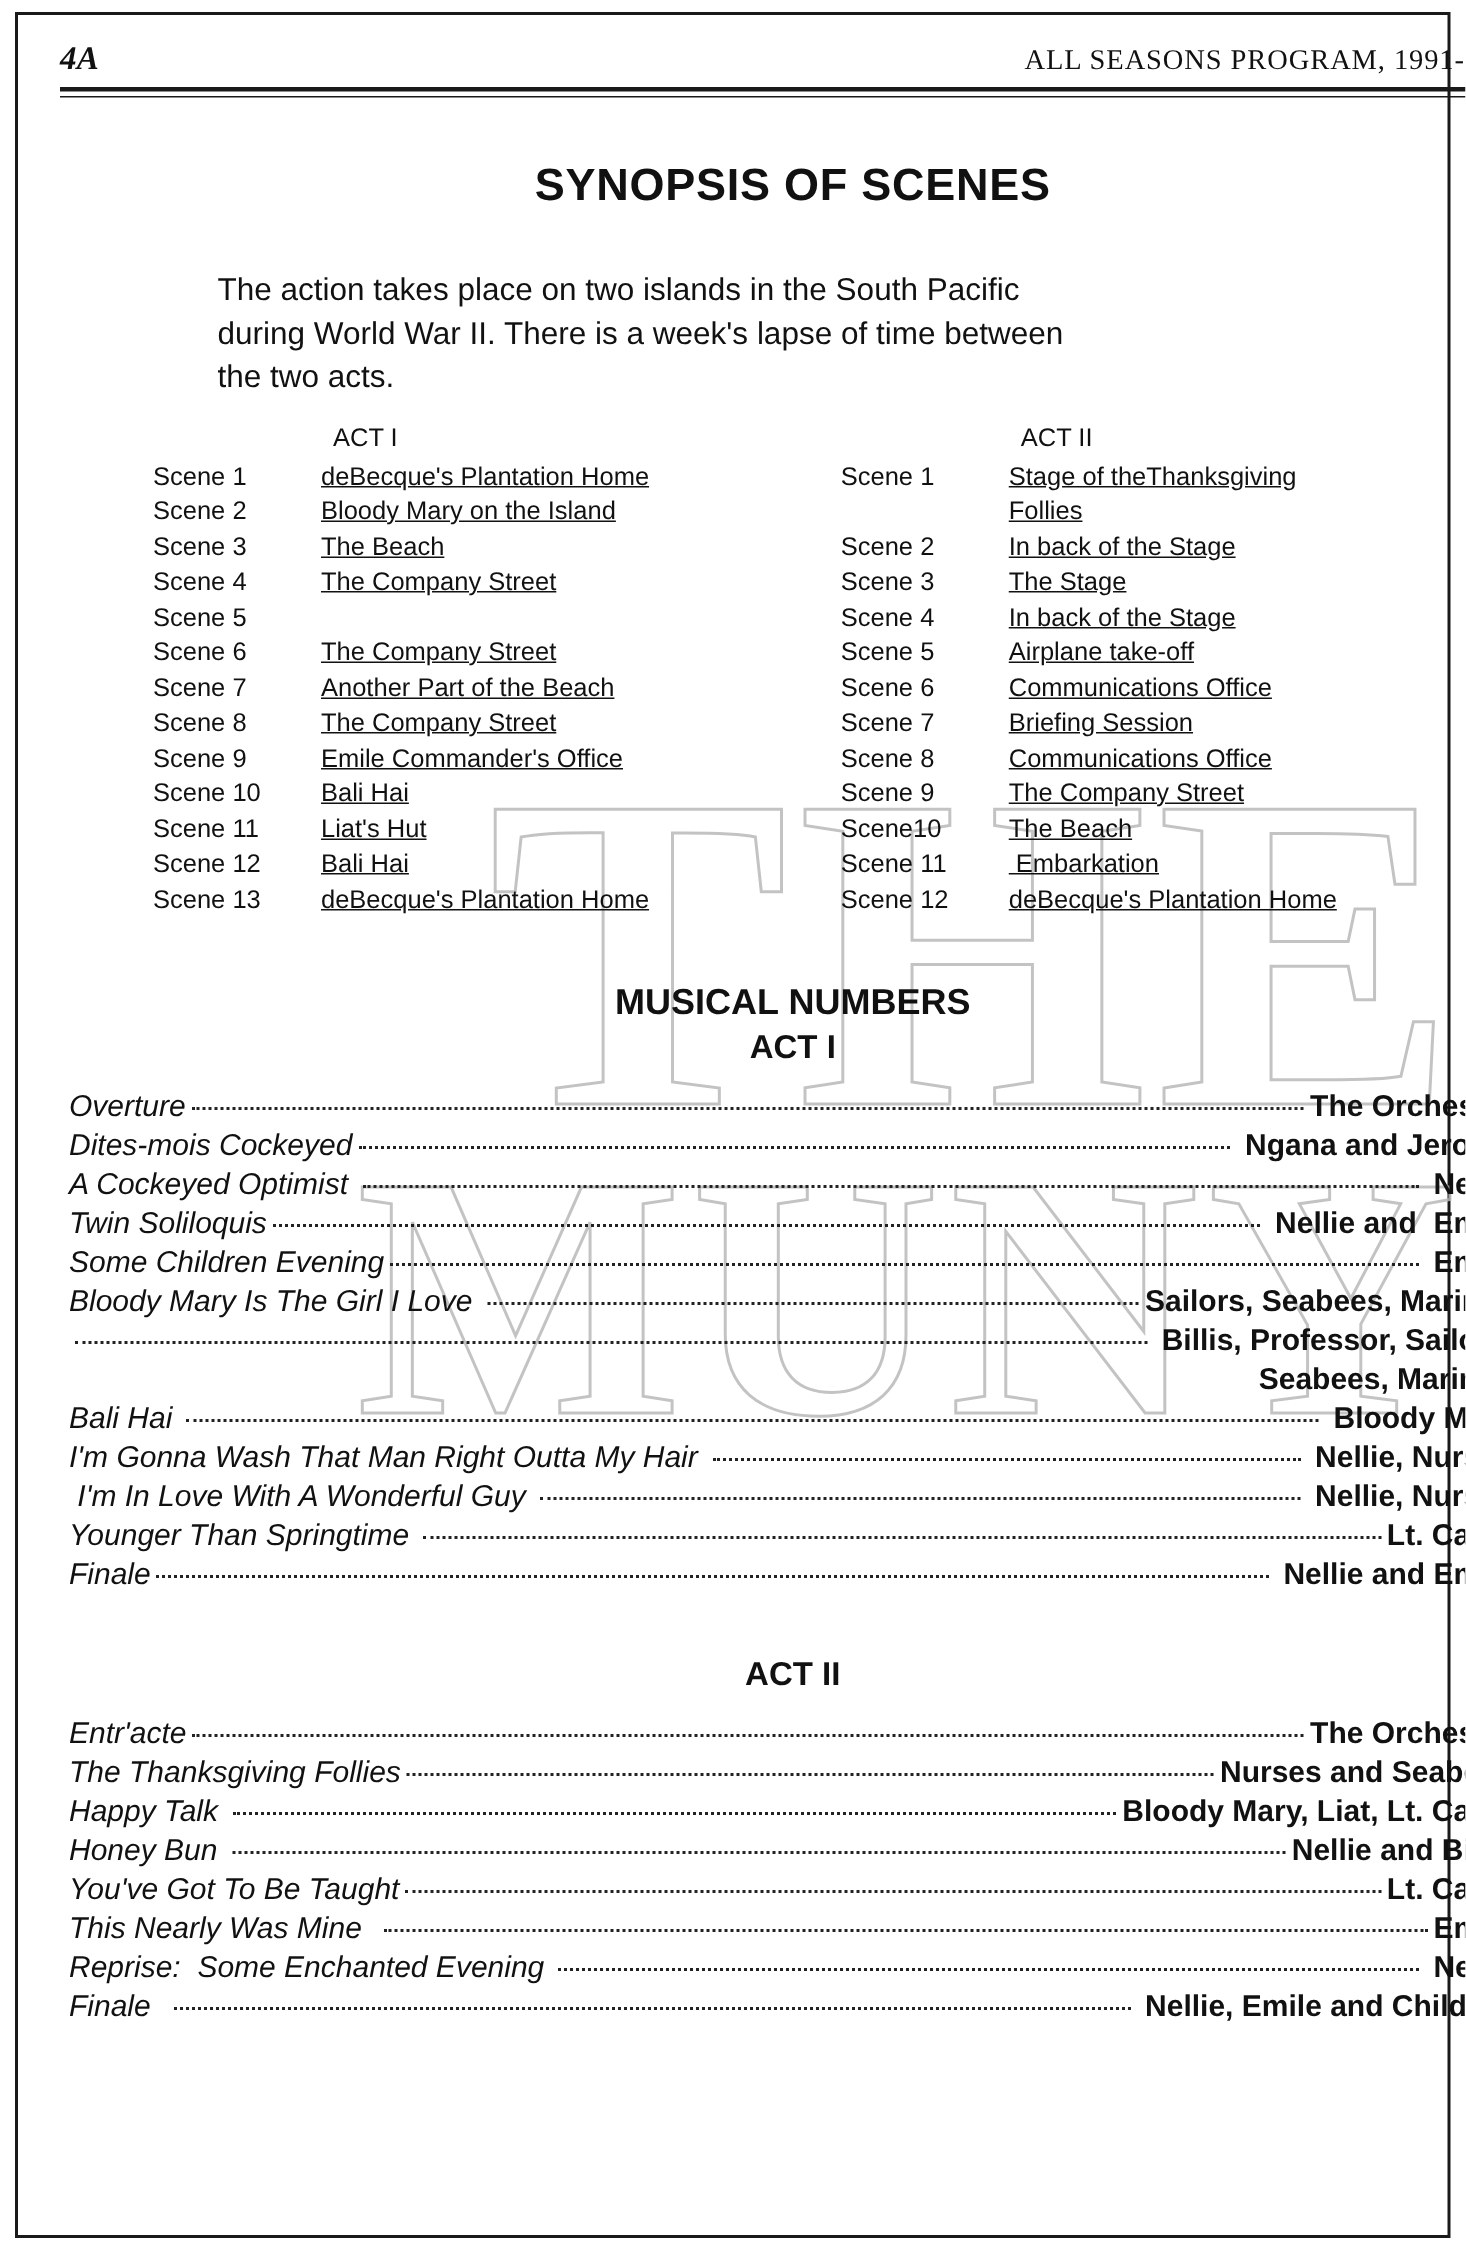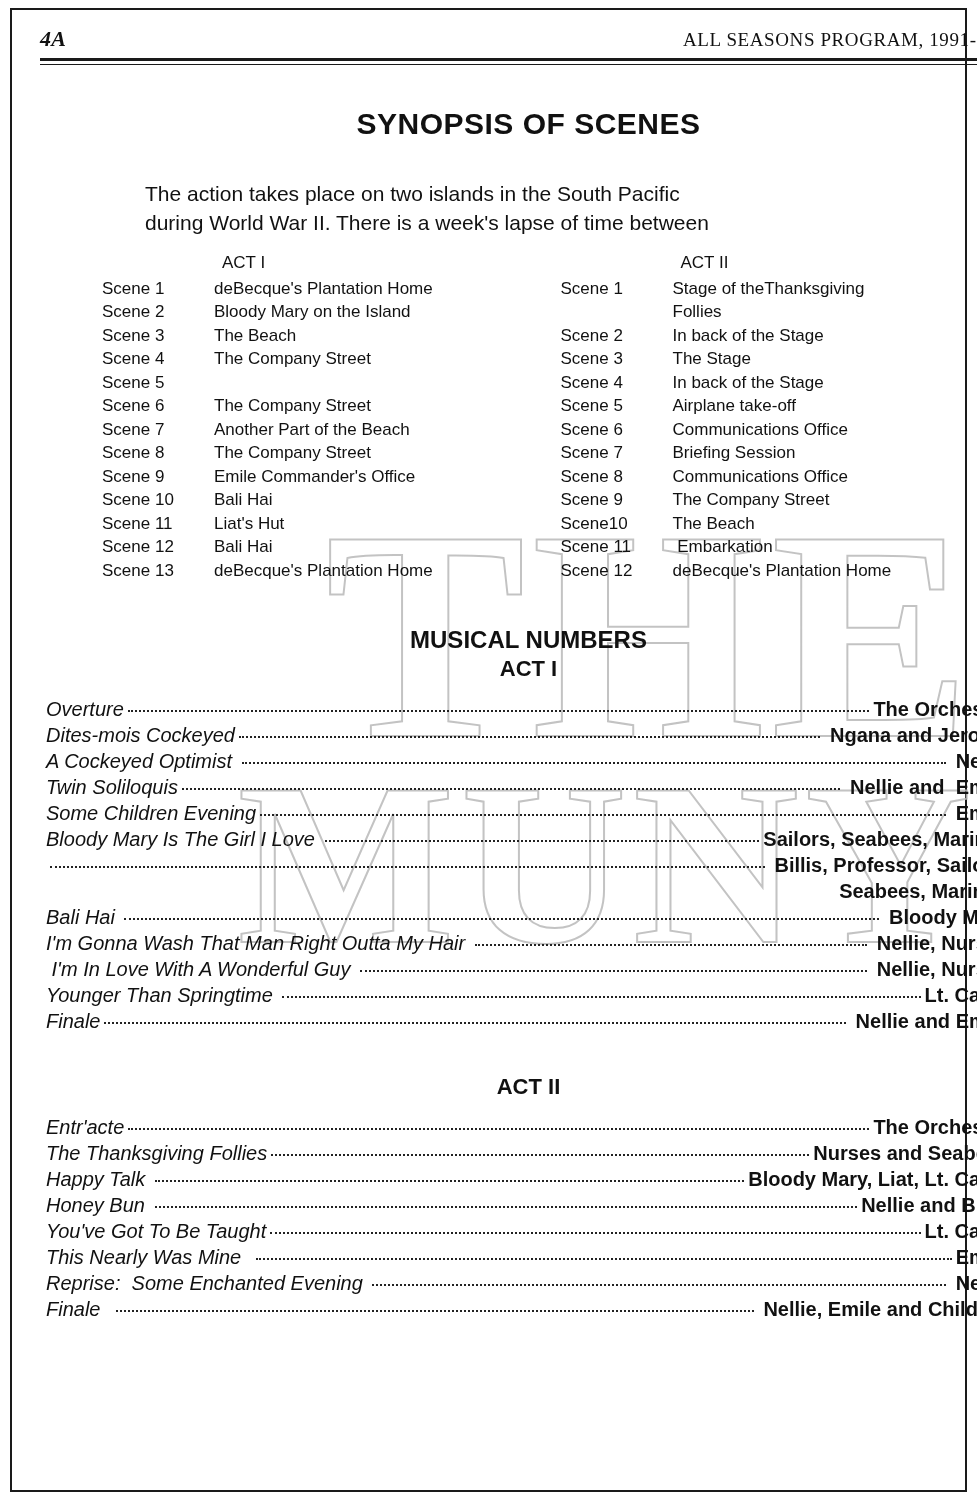--- a/index.html
+++ b/index.html
@@ -101,21 +101,21 @@
   .scene-col.right .act-label { padding-left: 120px; }
   .scene-row {
     display: flex;
     white-space: pre;
     justify-content: space-between;
   }
   .scene-no {
     width: 112px;
     flex: 0 0 112px;
   }
-  .scene-name { flex: 1 1 auto; }
+  .scene-name { flex: 1 1 auto; text-decoration: underline; }
   .scene-row.continuation .scene-no { visibility: hidden; }
 
   
   .mn-title {
     text-align: center;
     font-size: 24px;
     font-weight: bold;
     margin-top: 44px;
   }
   .mn-act {
@@ -199,20 +199,21 @@
       <div class="folio">4A</div>
       <div class="head-title">ALL SEASONS PROGRAM,  1991-1992</div>
     </div>
     <div class="rule-double"></div>
 
     <h1 class="section-title">SYNOPSIS OF SCENES</h1>
 
     <p class="intro">
       <span>The  action  takes  place  on  two  islands  in  the  South  Pacific</span>
       <span class="line2">during World War II.  There is a week's lapse of time between</span>
+      <span class="line2">the two acts.</span>
     </p>
 
     <div class="scenes">
 
       <div class="scene-col left">
         <div class="act-label">ACT I</div>
 
         <div class="scene-row">
           <span class="scene-no">Scene 1</span>
           <span class="scene-name">deBecque's Plantation Home</span>

